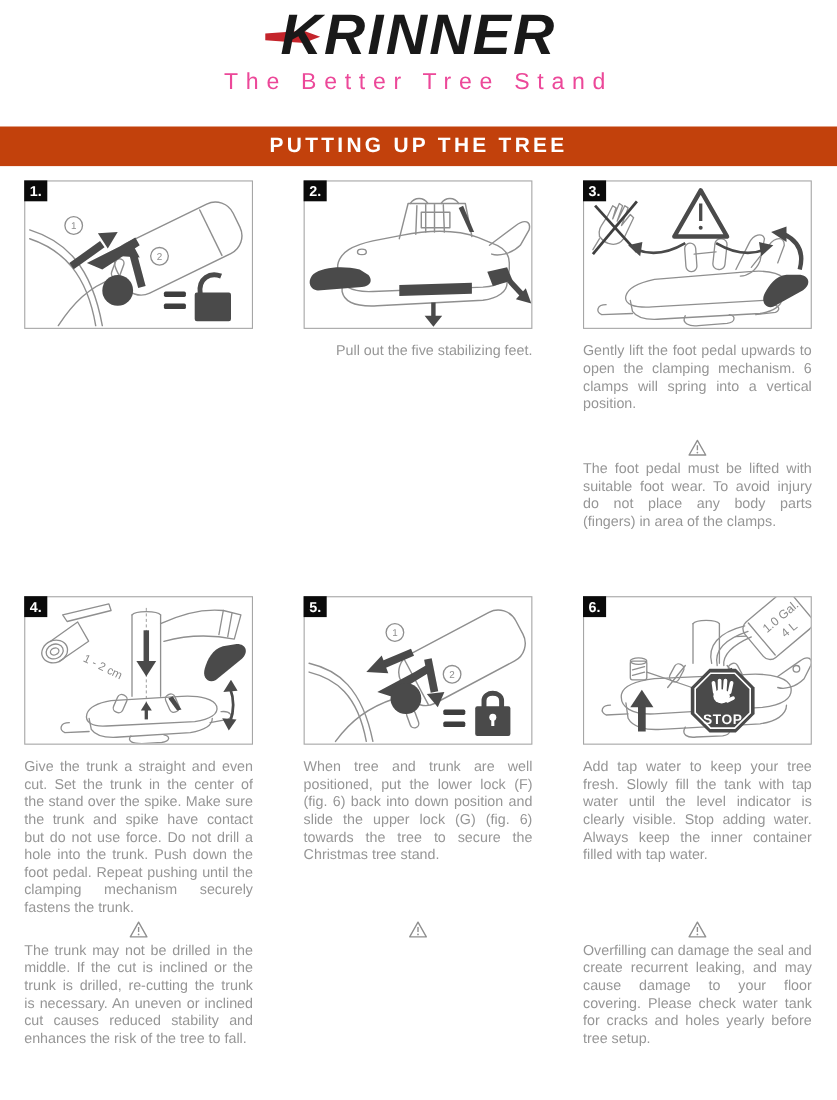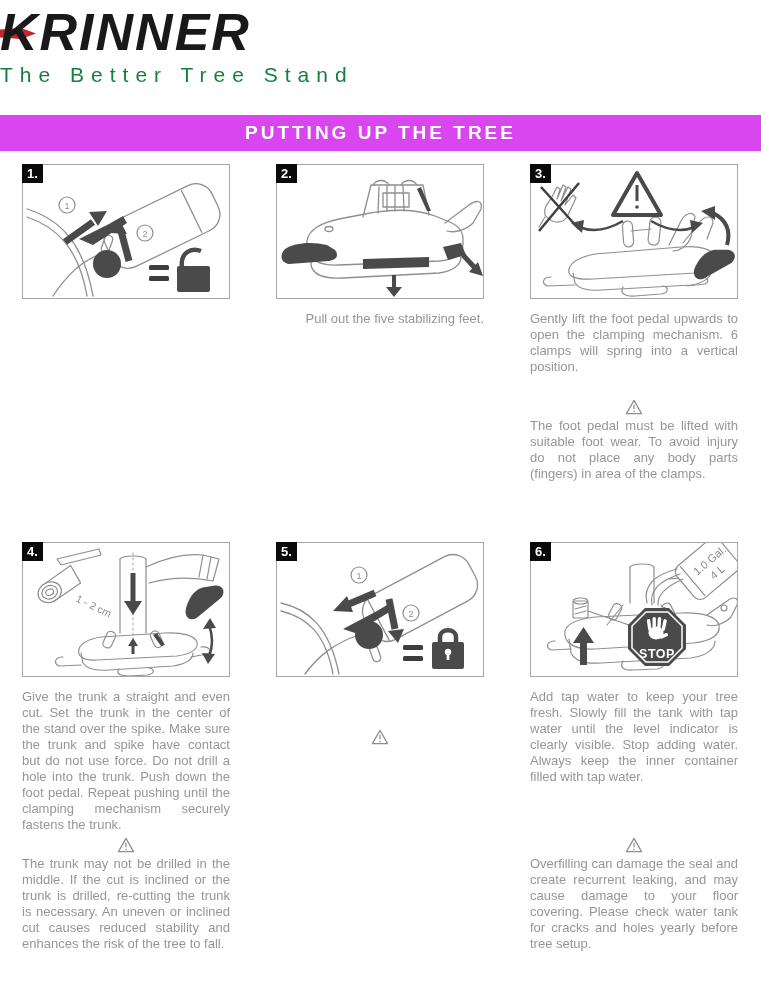--- a/index.html
+++ b/index.html
@@ -1,27 +1,27 @@
 <!DOCTYPE html>
 <html><head>
 <meta charset="utf-8">
 <style>
   html,body{margin:0;padding:0;background:#e8e8e8;}
   .page{position:relative;width:761px;height:1000px;margin:0 auto;background:#ffffff;
         overflow:hidden;font-family:"Liberation Sans",sans-serif;}
   
-  .header{text-align:left;padding-top:4px;height:86px;}
+  .header{text-align:center;padding-top:4px;height:86px;}
   .logo-wrap{position:relative;display:inline-block;height:56px;}
   .logo-dash{position:absolute;left:-14px;top:24px;width:50px;height:11px;background:#c4242b;
              clip-path:polygon(0 22%,70% 0,100% 50%,70% 100%,0 78%);}
   .logo-text{position:relative;font-weight:700;font-style:italic;font-size:52px;line-height:56px;
              letter-spacing:2px;color:#191919;}
-  .tagline{margin-top:3px;font-size:21px;letter-spacing:7px;color:#15803d;}
+  .tagline{margin-top:3px;font-size:21px;letter-spacing:7px;color:#ec4899;}
   
-  .banner{margin-top:25px;height:36px;background:#d946ef;color:#fff;font-weight:700;
+  .banner{margin-top:25px;height:36px;background:#c2410c;color:#fff;font-weight:700;
           font-size:19px;letter-spacing:3px;line-height:36px;text-align:center;}
   
   .grid{display:grid;grid-template-columns:208px 208px 208px;column-gap:46px;
         padding:13px 23px 0 22px;align-items:start;}
   .p-row1{height:378px;}
   .figure{position:relative;height:135px;border:1px solid #a6a6a6;box-sizing:border-box;
           margin-bottom:12px;background:#fff;}
   .figure svg{width:100%;height:100%;display:block;}
   .panel-num{position:absolute;top:-1px;left:-1px;width:21px;height:19px;background:#0a0a0a;
              color:#fff;font-weight:700;font-size:13px;line-height:19px;text-align:center;}
@@ -258,20 +258,21 @@
             <rect x="126" y="113" width="20" height="5" rx="1.5"></rect>
           </g>
           <g>
             <path d="M163,100 L163,94 C163,85 179,85 179,94 L179,100" stroke="#4a4a4a" stroke-width="4.5" fill="none"></path>
             <rect x="155" y="99" width="32" height="27" rx="2" fill="#4a4a4a"></rect>
             <circle cx="171" cy="109" r="3.2" fill="#ffffff"></circle>
             <rect x="169.6" y="109" width="2.8" height="8" fill="#ffffff"></rect>
           </g>
         </svg>
       </div>
+      <p class="body">When tree and trunk are well positioned, put the lower lock (F) (fig. 6) back into down position and slide the upper lock (G) (fig. 6) towards the tree to secure the Christmas tree stand.</p>
       <div class="warning mt-lg">
         <svg class="warn-tri" viewBox="0 0 20 18">
           <path d="M10,1.5 L18.5,16.5 L1.5,16.5 Z" fill="none" stroke="#8f8f8f" stroke-width="1.4" stroke-linejoin="round"></path>
           <line x1="10" y1="6.5" x2="10" y2="11.5" stroke="#8f8f8f" stroke-width="1.4"></line>
           <circle cx="10" cy="14" r="0.9" fill="#8f8f8f"></circle>
         </svg>
       </div>
     </section>
 
     <section class="panel">

